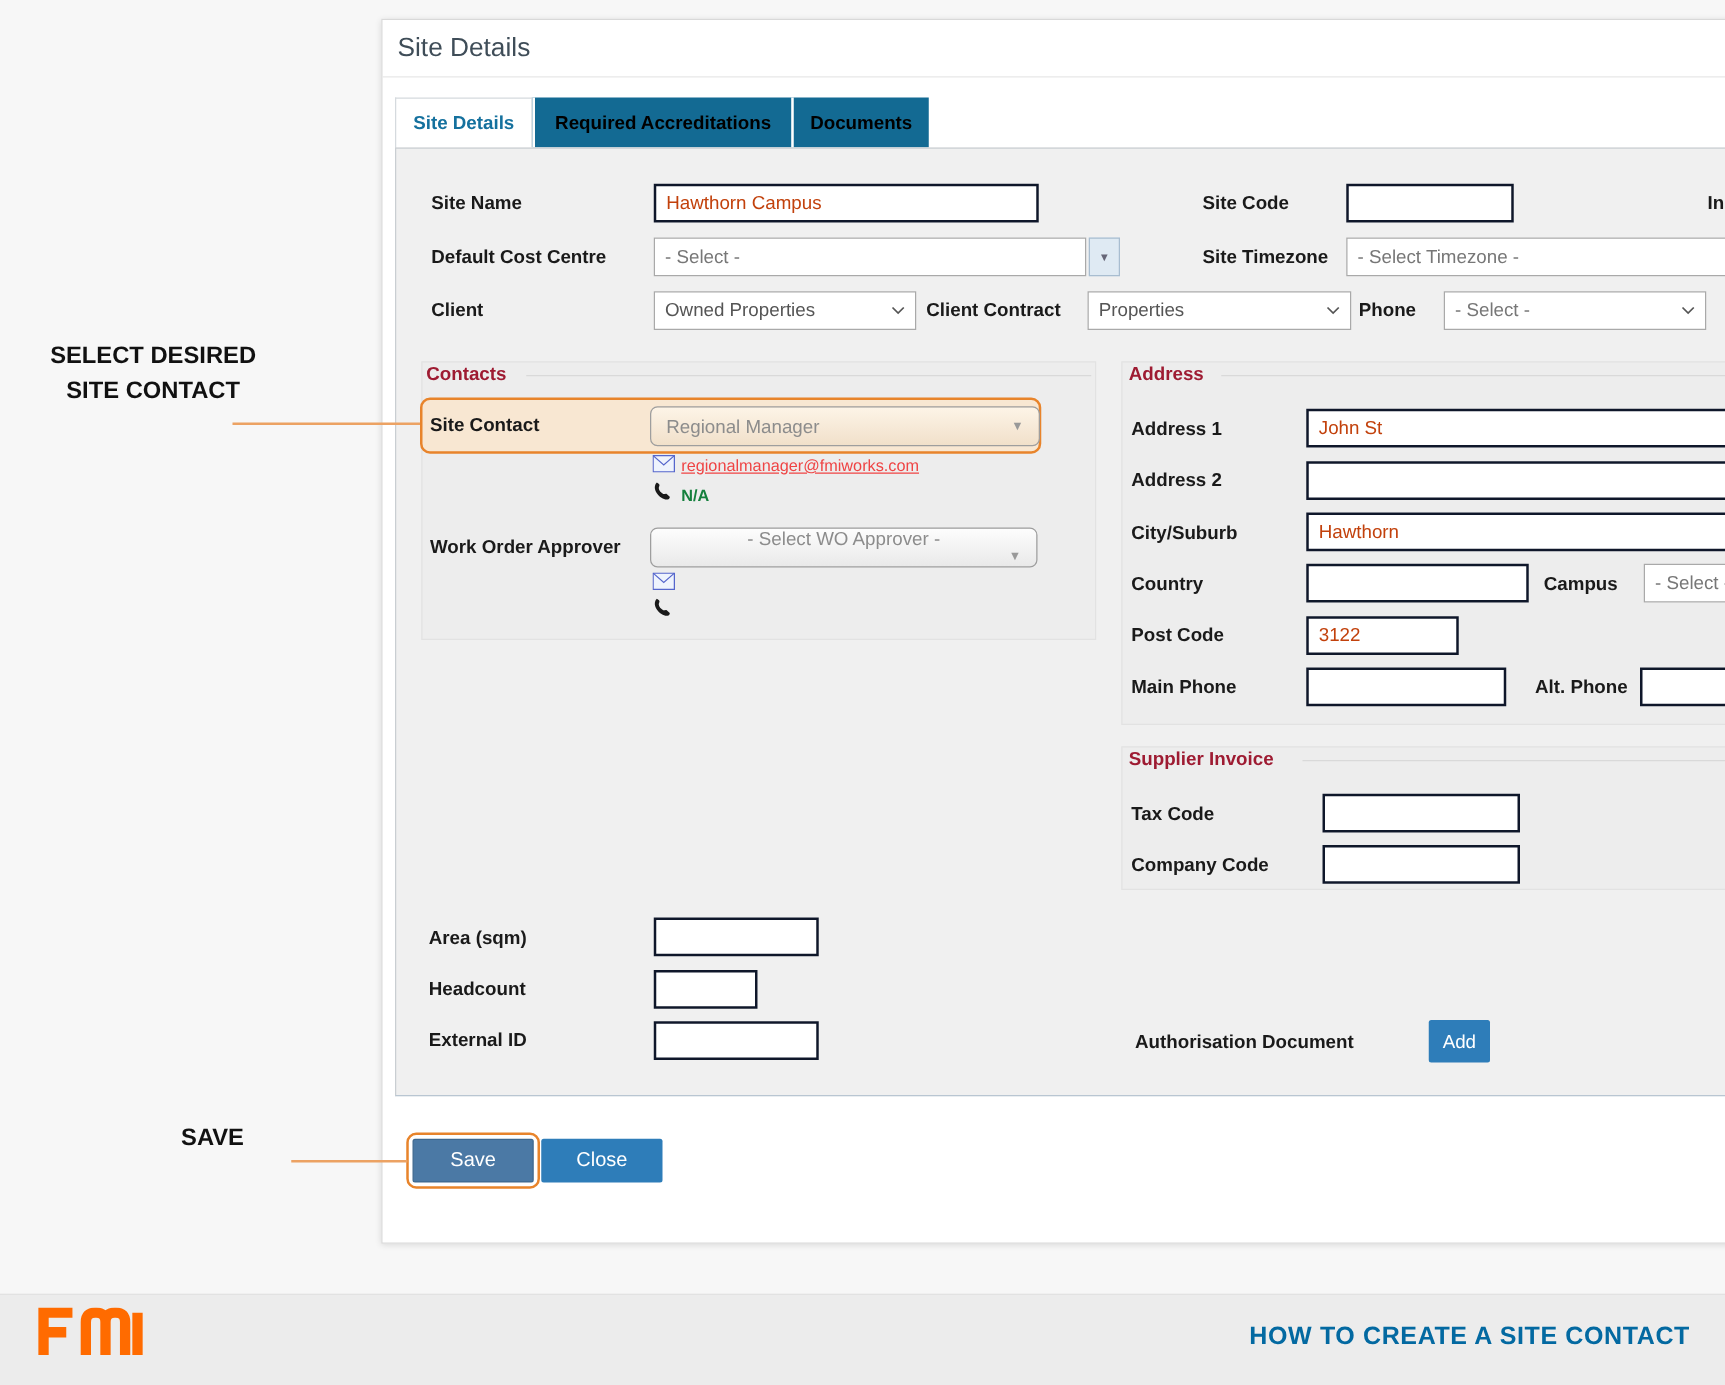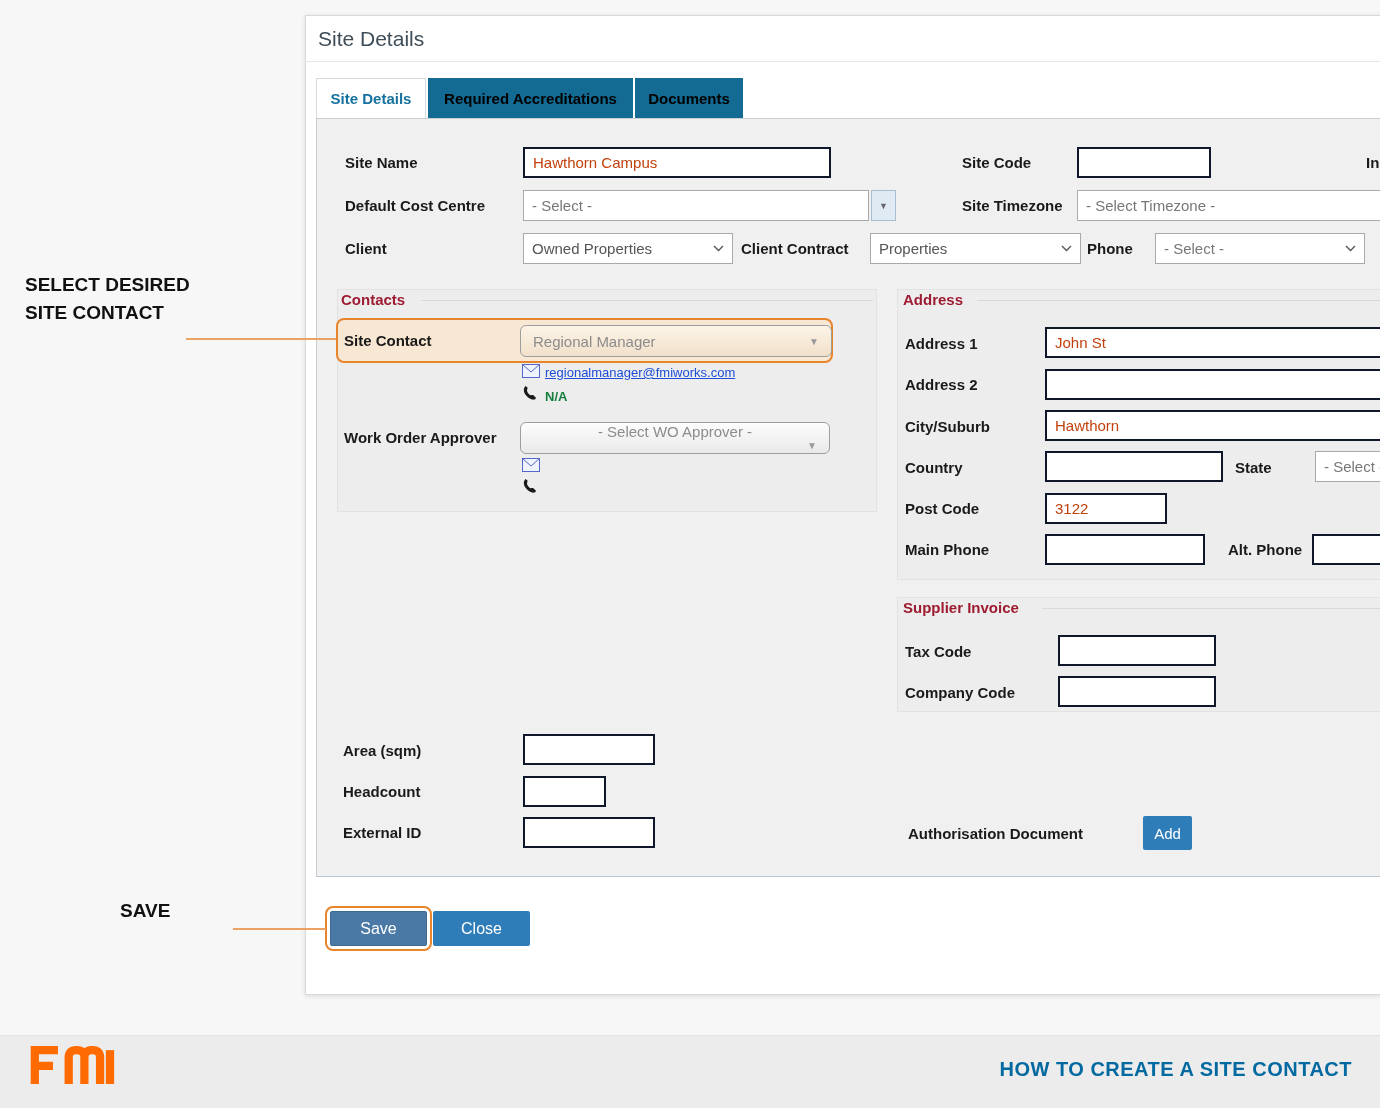--- a/index.html
+++ b/index.html
@@ -38,23 +38,23 @@
 
   
   .dd { border:1px solid #9e9e9e; border-radius:6px; height:32px; display:flex; align-items:center;
         padding:0 12px; font-size:15px; color:#8c8c8c; cursor:pointer;
         background:linear-gradient(#fdfdfd,#e9e9e9); }
   .dd.peach { background:linear-gradient(#fdf4e7,#f1e0ca); }
   .dd .tri { margin-left:auto; font-size:10px; color:#999; }
 
   .highlight-box { background:#f8e7d2; border:2px solid #e8842b; border-radius:8px; }
   .conn { height:2px; background:#eca263; }
-  .annot { font-size:19px; font-weight:bold; color:#111; line-height:28px; text-align:left; }
-
-  a.mail-link { font-size:13px; color:#1d4ed8; text-decoration:underline; cursor:pointer; }
+  .annot { font-size:19px; font-weight:bold; color:#111; line-height:28px; text-align:center; }
+
+  a.mail-link { font-size:13px; color:#ef4444; text-decoration:underline; cursor:pointer; }
   .phone-txt { font-size:13px; font-weight:bold; color:#15803d; }
 
   .btn { display:flex; align-items:center; justify-content:center; color:#fff; cursor:pointer;
          font-size:16px; border-radius:2px;text-align:center; }
   .btn-close, .btn-add { background:#2e7db9; }
   .btn-save { background:#4b79a5; border:1px solid #3e688f; }
   .save-ring { border:2px solid #e8842b; border-radius:8px; background:transparent; }
 
   
   #footer { left:0; top:1035px; width:1380px; height:73px; background:#ececec; border-top:1px solid #e2e2e2; }
@@ -176,21 +176,21 @@
 
   <div class="abs lbl" style="left:905px; top:335px;">Address 1</div>
   <input class="abs txt-input" style="left: 1045px; top: 327px; width: 345px;" value="John St">
   <div class="abs lbl" style="left:905px; top:376px;">Address 2</div>
   <input class="abs txt-input" style="left: 1045px; top: 369px; width: 345px;" value="">
   <div class="abs lbl" style="left:905px; top:418px;">City/Suburb</div>
   <input class="abs txt-input" style="left: 1045px; top: 410px; width: 345px;" value="Hawthorn">
 
   <div class="abs lbl" style="left:905px; top:459px;">Country</div>
   <input class="abs txt-input" style="left: 1045px; top: 451px; width: 178px;" value="">
-  <div class="abs lbl" style="left:1235px; top:459px;">State</div>
+  <div class="abs lbl" style="left:1235px; top:459px;">Campus</div>
   <div class="abs sel" style="left:1315px; top:451px; width:130px;">
     <span style="color:#777;">- Select -</span>
   </div>
 
   <div class="abs lbl" style="left:905px; top:500px;">Post Code</div>
   <input class="abs txt-input" style="left: 1045px; top: 493px; width: 122px;" value="3122">
 
   <div class="abs lbl" style="left:905px; top:541px;">Main Phone</div>
   <input class="abs txt-input" style="left: 1045px; top: 534px; width: 160px;" value="">
   <div class="abs lbl" style="left:1228px; top:541px;">Alt. Phone</div>

